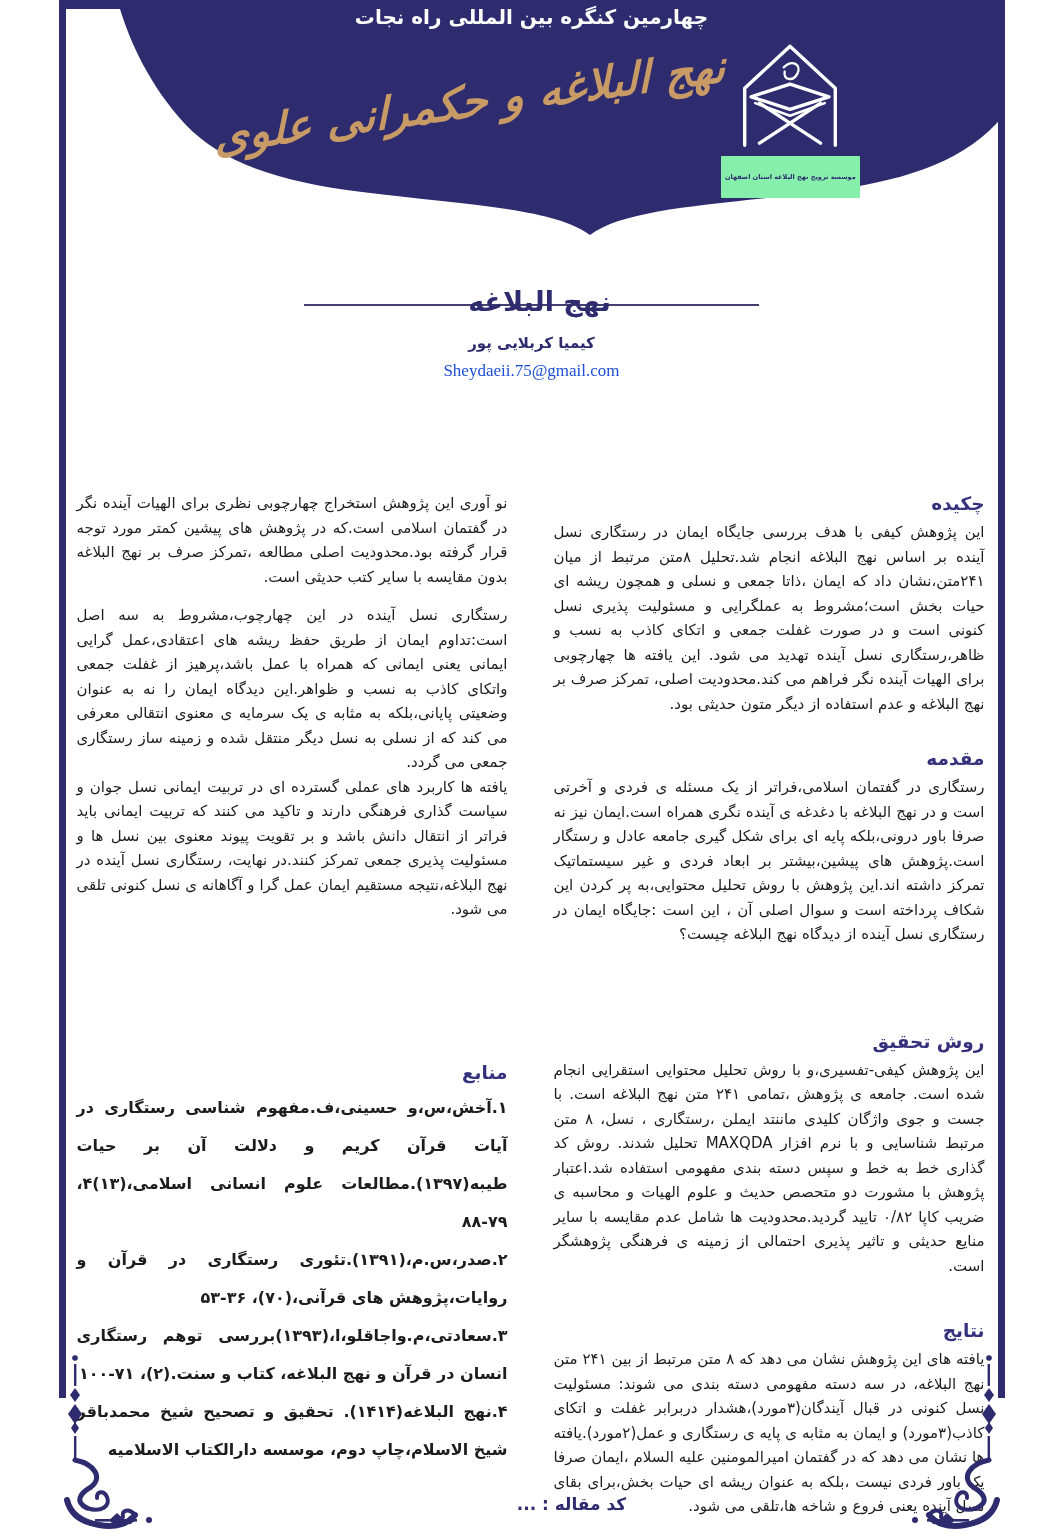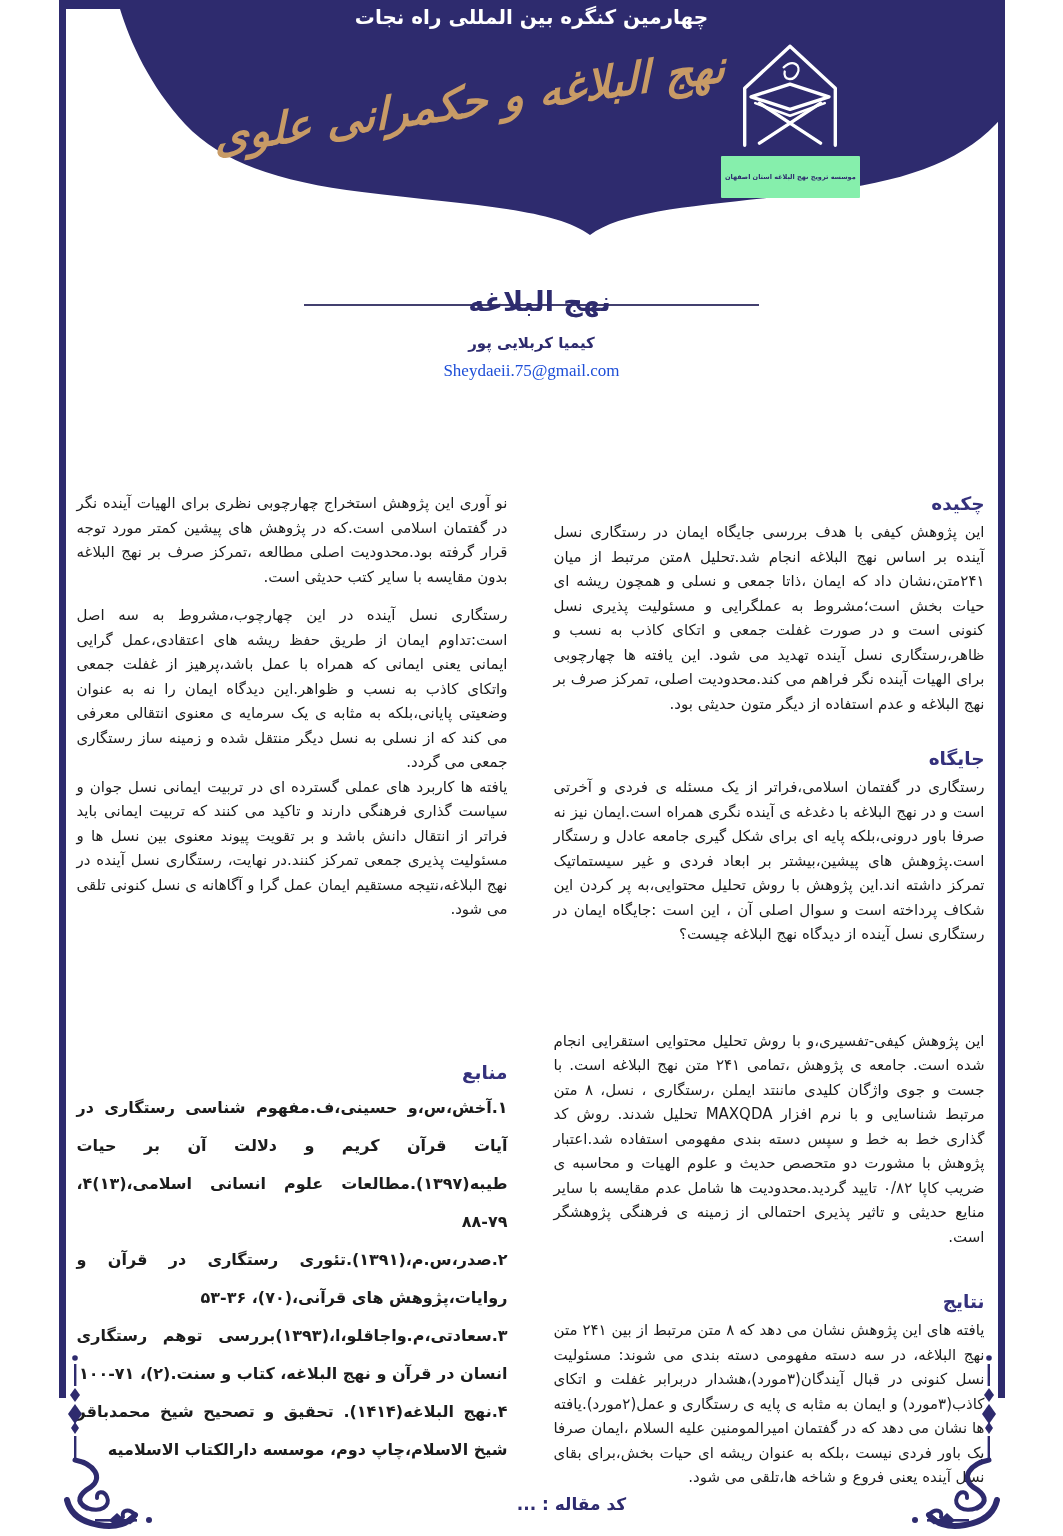--- a/index.html
+++ b/index.html
@@ -147,25 +147,26 @@
 
   <main class="columns">
 
     <div class="col col-right">
       <section class="block-abstract">
         <h2 class="sec">چکیده</h2>
         <p class="body-p">این پژوهش کیفی با هدف بررسی جایگاه ایمان در رستگاری نسل آینده بر اساس نهج البلاغه انجام شد.تحلیل ۸متن مرتبط از میان ۲۴۱متن،نشان داد که ایمان ،ذاتا جمعی و نسلی و همچون ریشه ای حیات بخش است؛مشروط به عملگرایی و مسئولیت پذیری نسل کنونی است و در صورت غفلت جمعی و اتکای کاذب به نسب و ظاهر،رستگاری نسل آینده تهدید می شود. این یافته ها چهارچوبی برای الهیات آینده نگر فراهم می کند.محدودیت اصلی، تمرکز صرف بر نهج البلاغه و عدم استفاده از دیگر متون حدیثی بود.</p>
       </section>
 
       <section class="block-intro">
-        <h2 class="sec">جایگاه</h2>
+        <h2 class="sec">مقدمه</h2>
         <p class="body-p">رستگاری در گفتمان اسلامی،فراتر از یک مسئله ی فردی و آخرتی است و در نهج البلاغه با دغدغه ی آینده نگری همراه است.ایمان نیز نه صرفا باور درونی،بلکه پایه ای برای شکل گیری جامعه عادل و رستگار است.پژوهش های پیشین،بیشتر بر ابعاد فردی و غیر سیستماتیک تمرکز داشته اند.این پژوهش با روش تحلیل محتوایی،به پر کردن این شکاف پرداخته است و سوال اصلی آن ، این است :جایگاه ایمان در رستگاری نسل آینده از دیدگاه نهج البلاغه چیست؟</p>
       </section>
 
       <section class="block-method">
+        <h2 class="sec">روش تحقیق</h2>
         <p class="body-p">این پژوهش کیفی-تفسیری،و با روش تحلیل محتوایی استقرایی انجام شده است. جامعه ی پژوهش ،تمامی ۲۴۱ متن نهج البلاغه است. با جست و جوی واژگان کلیدی ماننتد ایملن ،رستگاری ، نسل، ۸ متن مرتبط شناسایی و با نرم افزار MAXQDA تحلیل شدند. روش کد گذاری خط به خط و سپس دسته بندی مفهومی استفاده شد.اعتبار پژوهش با مشورت دو متحصص حدیث و علوم الهیات و محاسبه ی ضریب کاپا ۰/۸۲ تایید گردید.محدودیت ها شامل عدم مقایسه با سایر منایع حدیثی و تاثیر پذیری احتمالی از زمینه ی فرهنگی پژوهشگر است.</p>
       </section>
 
       <section class="block-results">
         <h2 class="sec">نتایج</h2>
         <p class="body-p">یافته های این پژوهش نشان می دهد که ۸ متن مرتبط از بین ۲۴۱ متن نهج البلاغه، در سه دسته مفهومی دسته بندی می شوند: مسئولیت نسل کنونی در قبال آیندگان(۳مورد)،هشدار دربرابر غفلت و اتکای کاذب(۳مورد) و ایمان به مثابه ی پایه ی رستگاری و عمل(۲مورد).یافته ها نشان می دهد که در گفتمان امیرالمومنین علیه السلام ،ایمان صرفا یک باور فردی نیست ،بلکه به عنوان ریشه ای حیات بخش،برای بقای نسل آینده یعنی فروع و شاخه ها،تلقی می شود.</p>
       </section>
     </div>
 
     <div class="col col-left">

